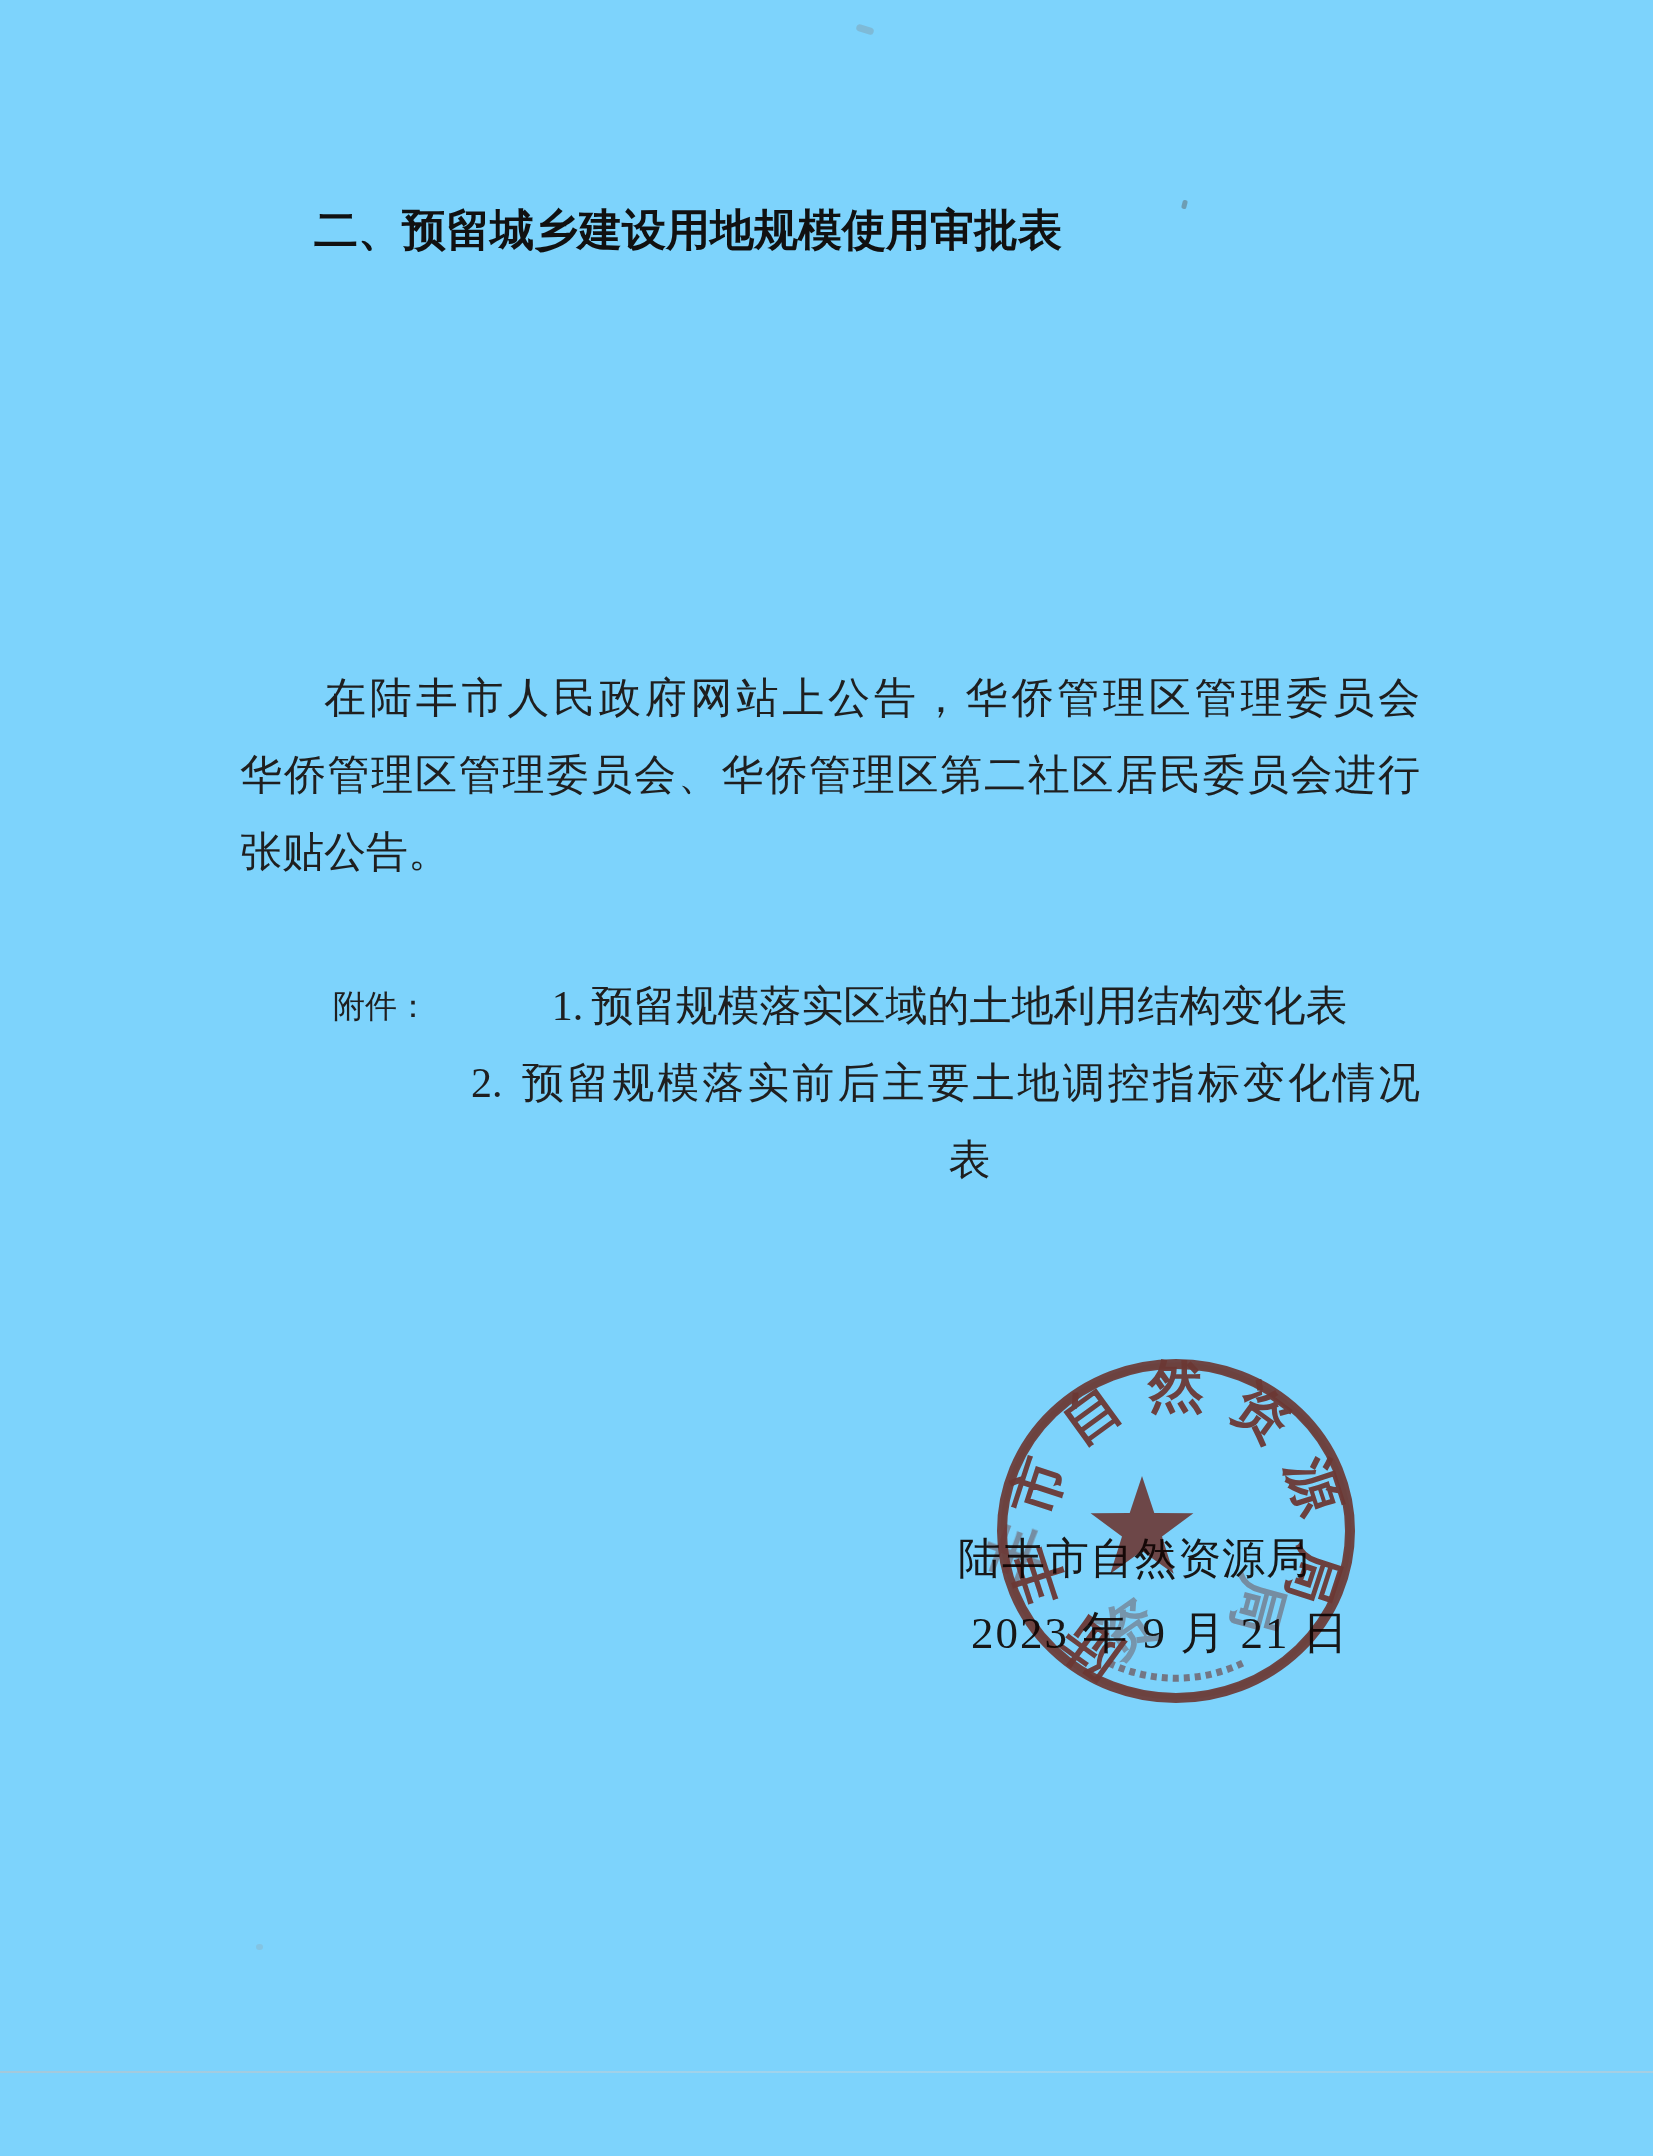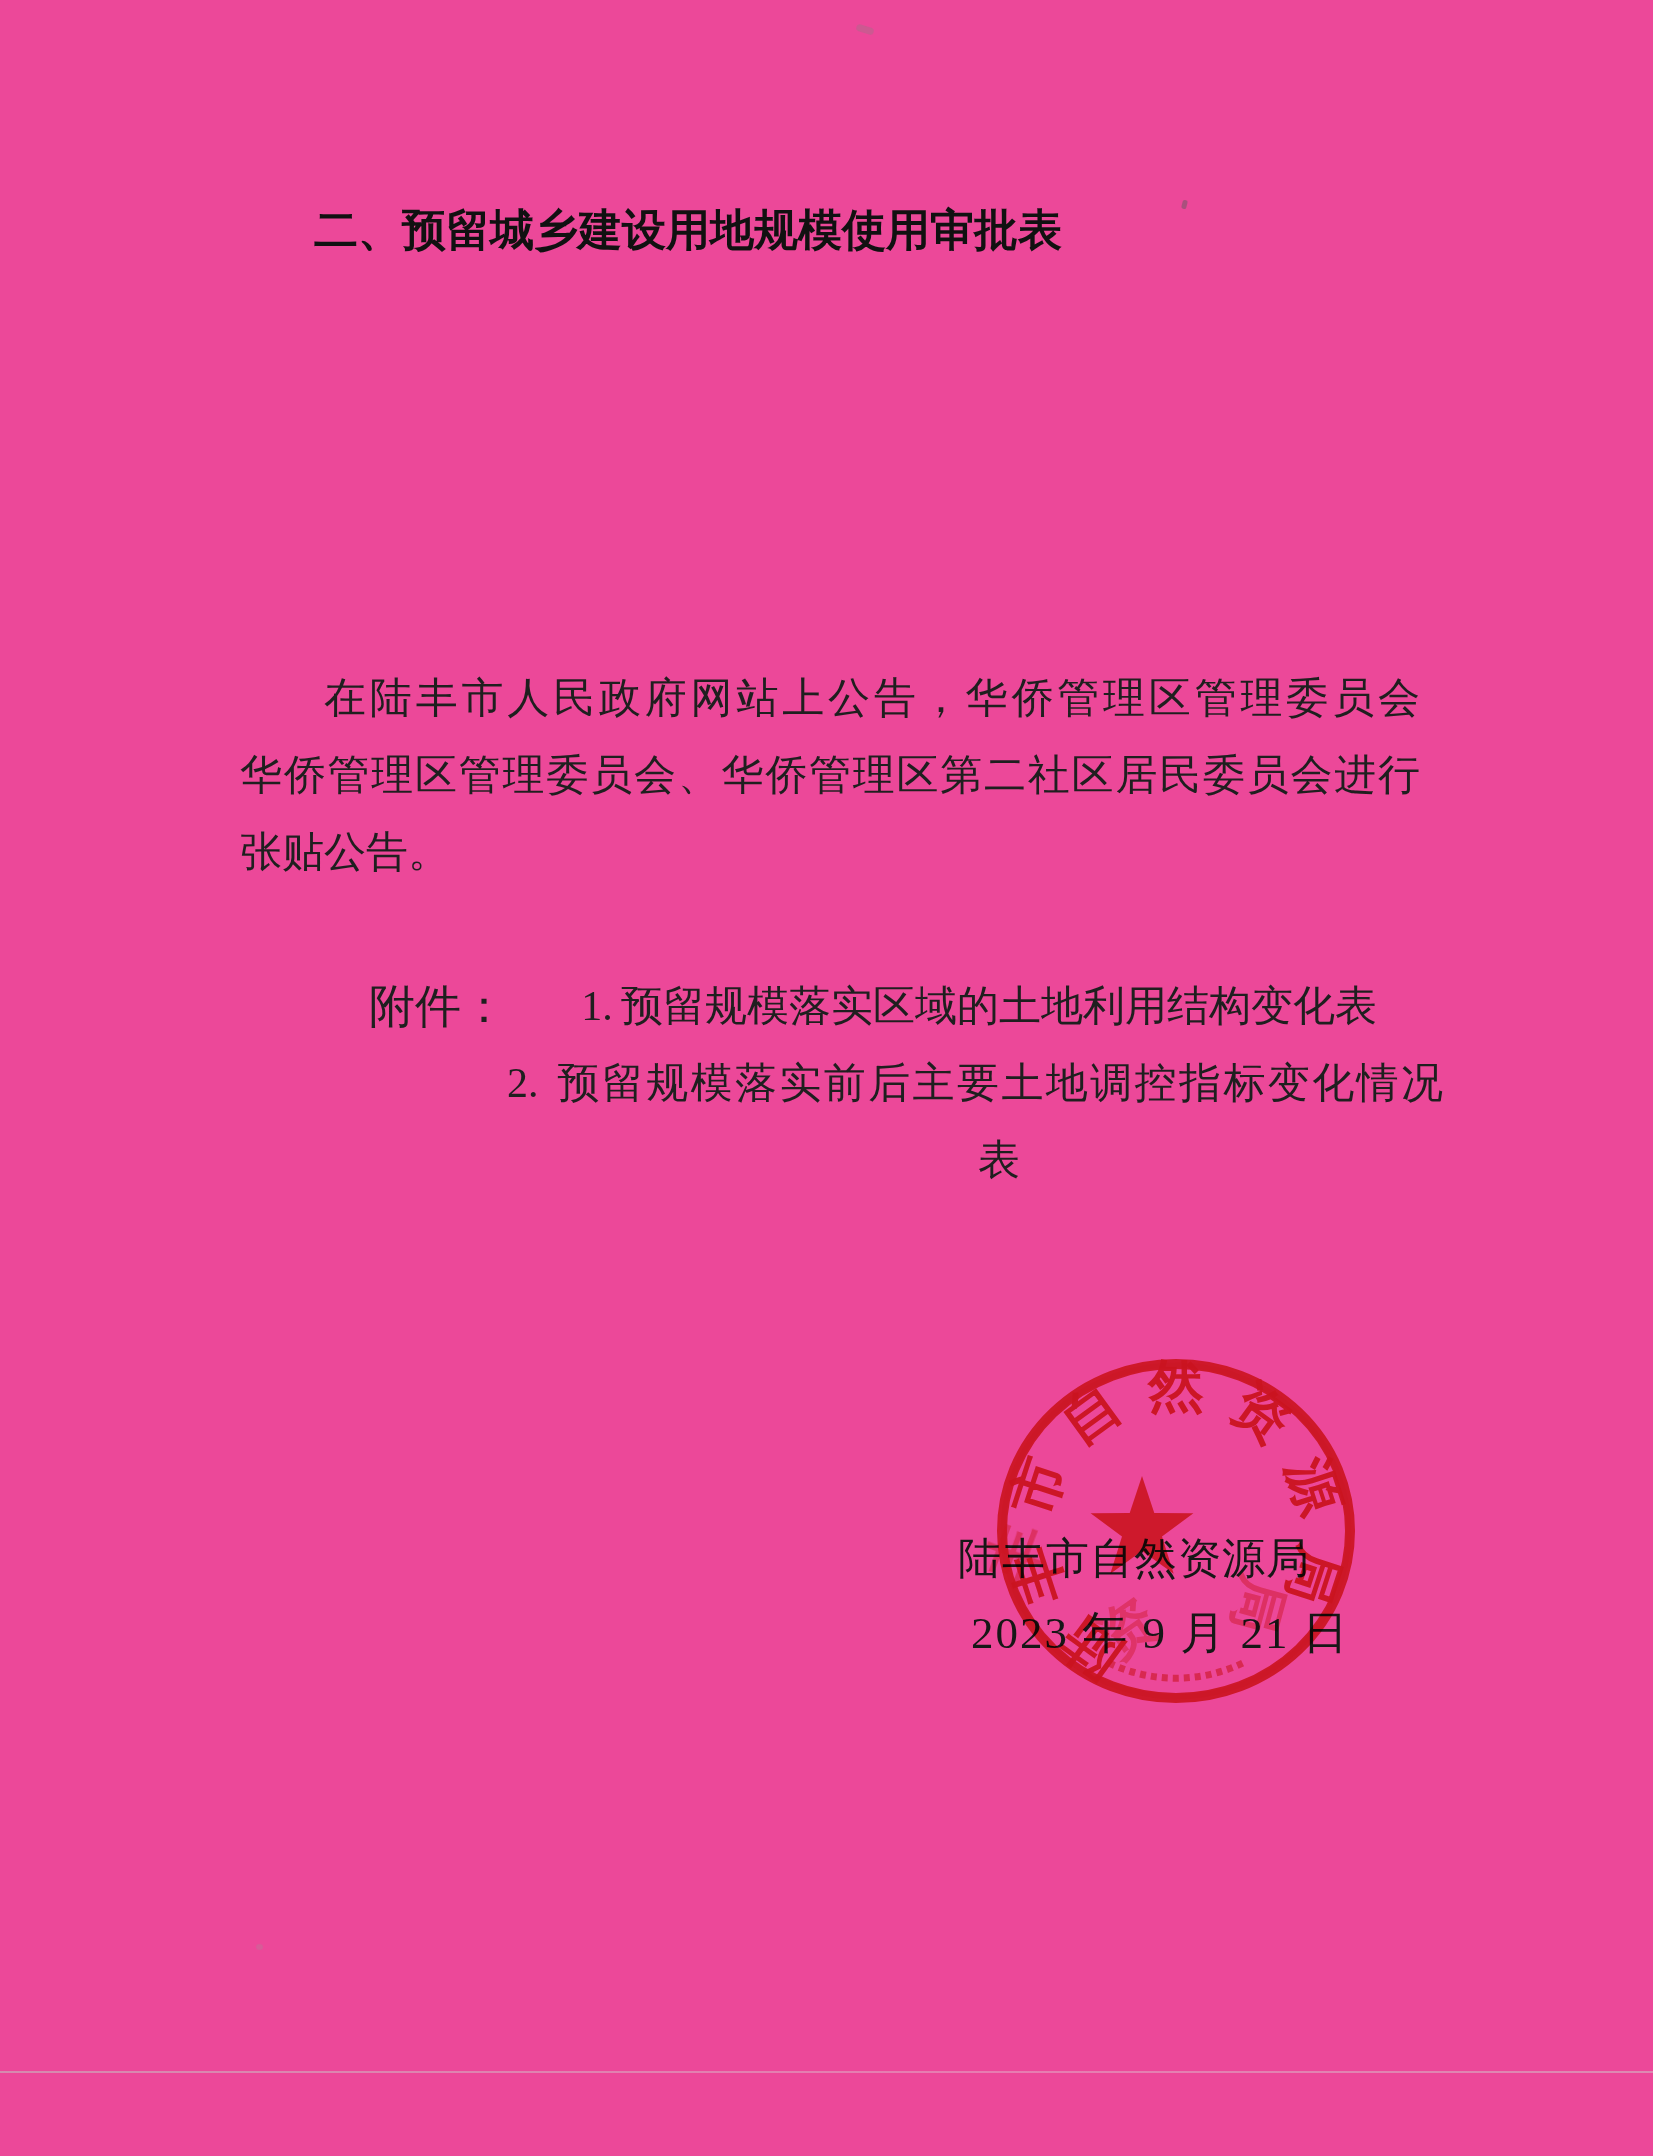--- a/index.html
+++ b/index.html
@@ -1,19 +1,19 @@
 <!DOCTYPE html>
 <html><head>
 <meta charset="utf-8">
 <style>
   html,body{margin:0;padding:0;background:#ffffff;}
   .page{
     position:relative;
     width:1653px;height:2156px;
-    background:#ec4899;
+    background:#7dd3fc;
     overflow:hidden;
     font-family:"Liberation Serif","DejaVu Serif",serif;
     color:#1f1f1f;
   }
   .block{position:absolute;left:240px;width:1180px;}
   .line{
     font-size:42px;
     line-height:77px;
     text-align:justify;
     text-align-last:justify;
@@ -31,21 +31,21 @@
     line-height:77px;
     color:#111111;
     box-sizing:border-box;
   }
   .attachments{
     position:absolute;left:333px;top:968px;width:1110px;
     display:flex;align-items:flex-start;
   }
   .att-label{
     flex:0 0 138px;
-    font-size:46px;line-height:77px;margin-left:36px;
+    font-size:32px;line-height:77px;
   }
   .att-items{width:949px;}
   .att-line{
     font-size:42px;line-height:77px;
     text-align:center;
   }
   .att-line.stretch{text-align:justify;text-align-last:justify;}
   .att-line .num{display:inline-block;width:48px;}
   .att-line.wrap{padding-left:48px;}
   .signature{

